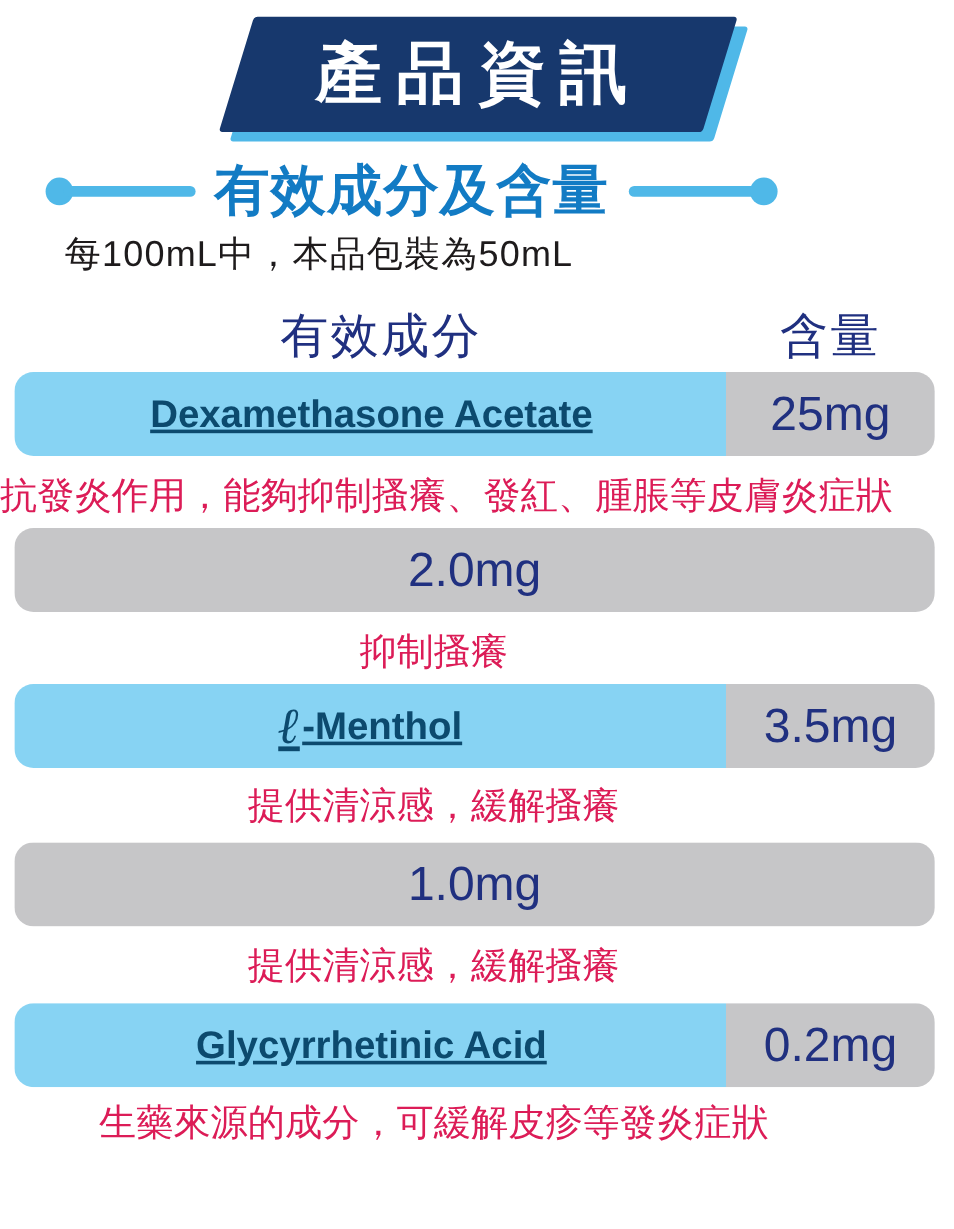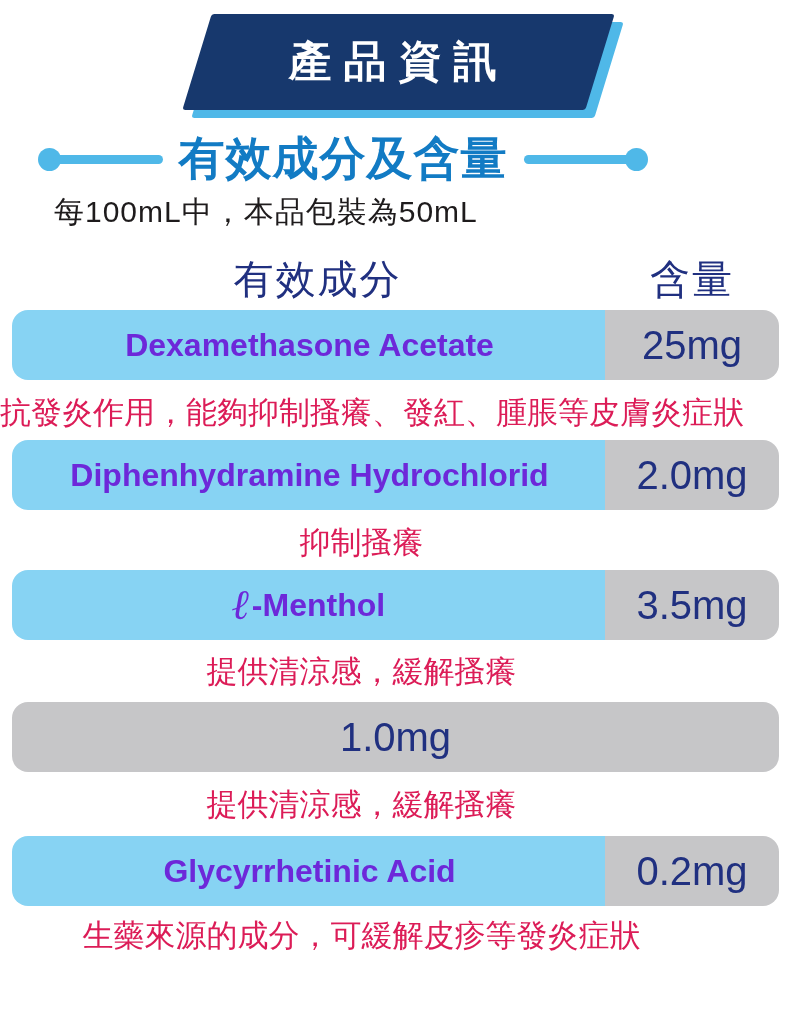--- a/index.html
+++ b/index.html
@@ -15,21 +15,21 @@
     position:absolute; inset:0; background:#4fb8e8;
     transform: translate(9px,8px) skewX(-17deg); border-radius:3px;
   }
   .banner-main {
     position:absolute; inset:0; background:#17386d;
     transform: skewX(-17deg); border-radius:3px;
   }
   .banner-text {
     position:absolute; inset:0; z-index:2;
     display:flex; align-items:center; justify-content:center;
-    color:#ffffff; font-size:43px; font-weight:bold; letter-spacing:12px;
+    color:#ffffff; font-size:56px; font-weight:bold; letter-spacing:12px;
   }
 
   
   .divider {
     position:absolute; top:136px; left:0; width:686px; height:46px;
     display:flex; align-items:center; padding:0 38px; box-sizing:border-box;
   }
   .dot { width:23px; height:23px; border-radius:50%; background:#4fb8e8; flex:none; }
   .dline { height:9px; border-radius:5px; background:#4fb8e8; flex:1; }
   .dline.left { margin-left:-8px; }
@@ -51,22 +51,23 @@
   .hdr-ing { left:30px; width:575px; }
   .hdr-amt { left:605px; width:174px; }
 
   
   .trow {
     position:absolute; left:12px; width:767px; height:70px;
     display:flex; border-radius:16px; overflow:hidden;
   }
   .cell-name {
     width:593px; background:#87d3f3; display:flex; align-items:center;
-    justify-content:center; color:#6d28d9; font-weight:bold; font-size:32px;
+    justify-content:center; color:#0c4a6e; font-weight:bold; font-size:32px;
     white-space:nowrap;
+    text-decoration:underline;
   }
   .cell-amt {
     flex:1; background:#c6c6c8; display:flex; align-items:center;
     justify-content:center; color:#203080; font-weight:normal; font-size:40px;
   }
   .script {
     font-family:"DejaVu Serif", serif; font-style:italic; font-weight:bold;
     font-size:42px; line-height:1; margin-right:2px;
   }
   .row1 { top:310px; } .row2 { top:440px; } .row3 { top:570px; }
@@ -107,24 +108,20 @@
   <div class="trow row1">
     <div class="cell-name">
       <span class="script"></span>
         <span>Dexamethasone Acetate</span>
     </div>
     <div class="cell-amt">25mg</div>
   </div>
   <div class="cap cap1">抗發炎作用，能夠抑制搔癢、發紅、腫脹等皮膚炎症狀</div>
 
   <div class="trow row2">
-    <div class="cell-name">
-      <span class="script"></span>
-        <span>Diphenhydramine Hydrochlorid</span>
-    </div>
     <div class="cell-amt">2.0mg</div>
   </div>
   <div class="cap cap2">抑制搔癢</div>
 
   <div class="trow row3">
     <div class="cell-name">
       <span class="script">ℓ</span>
         <span>-Menthol</span>
     </div>
     <div class="cell-amt">3.5mg</div>

